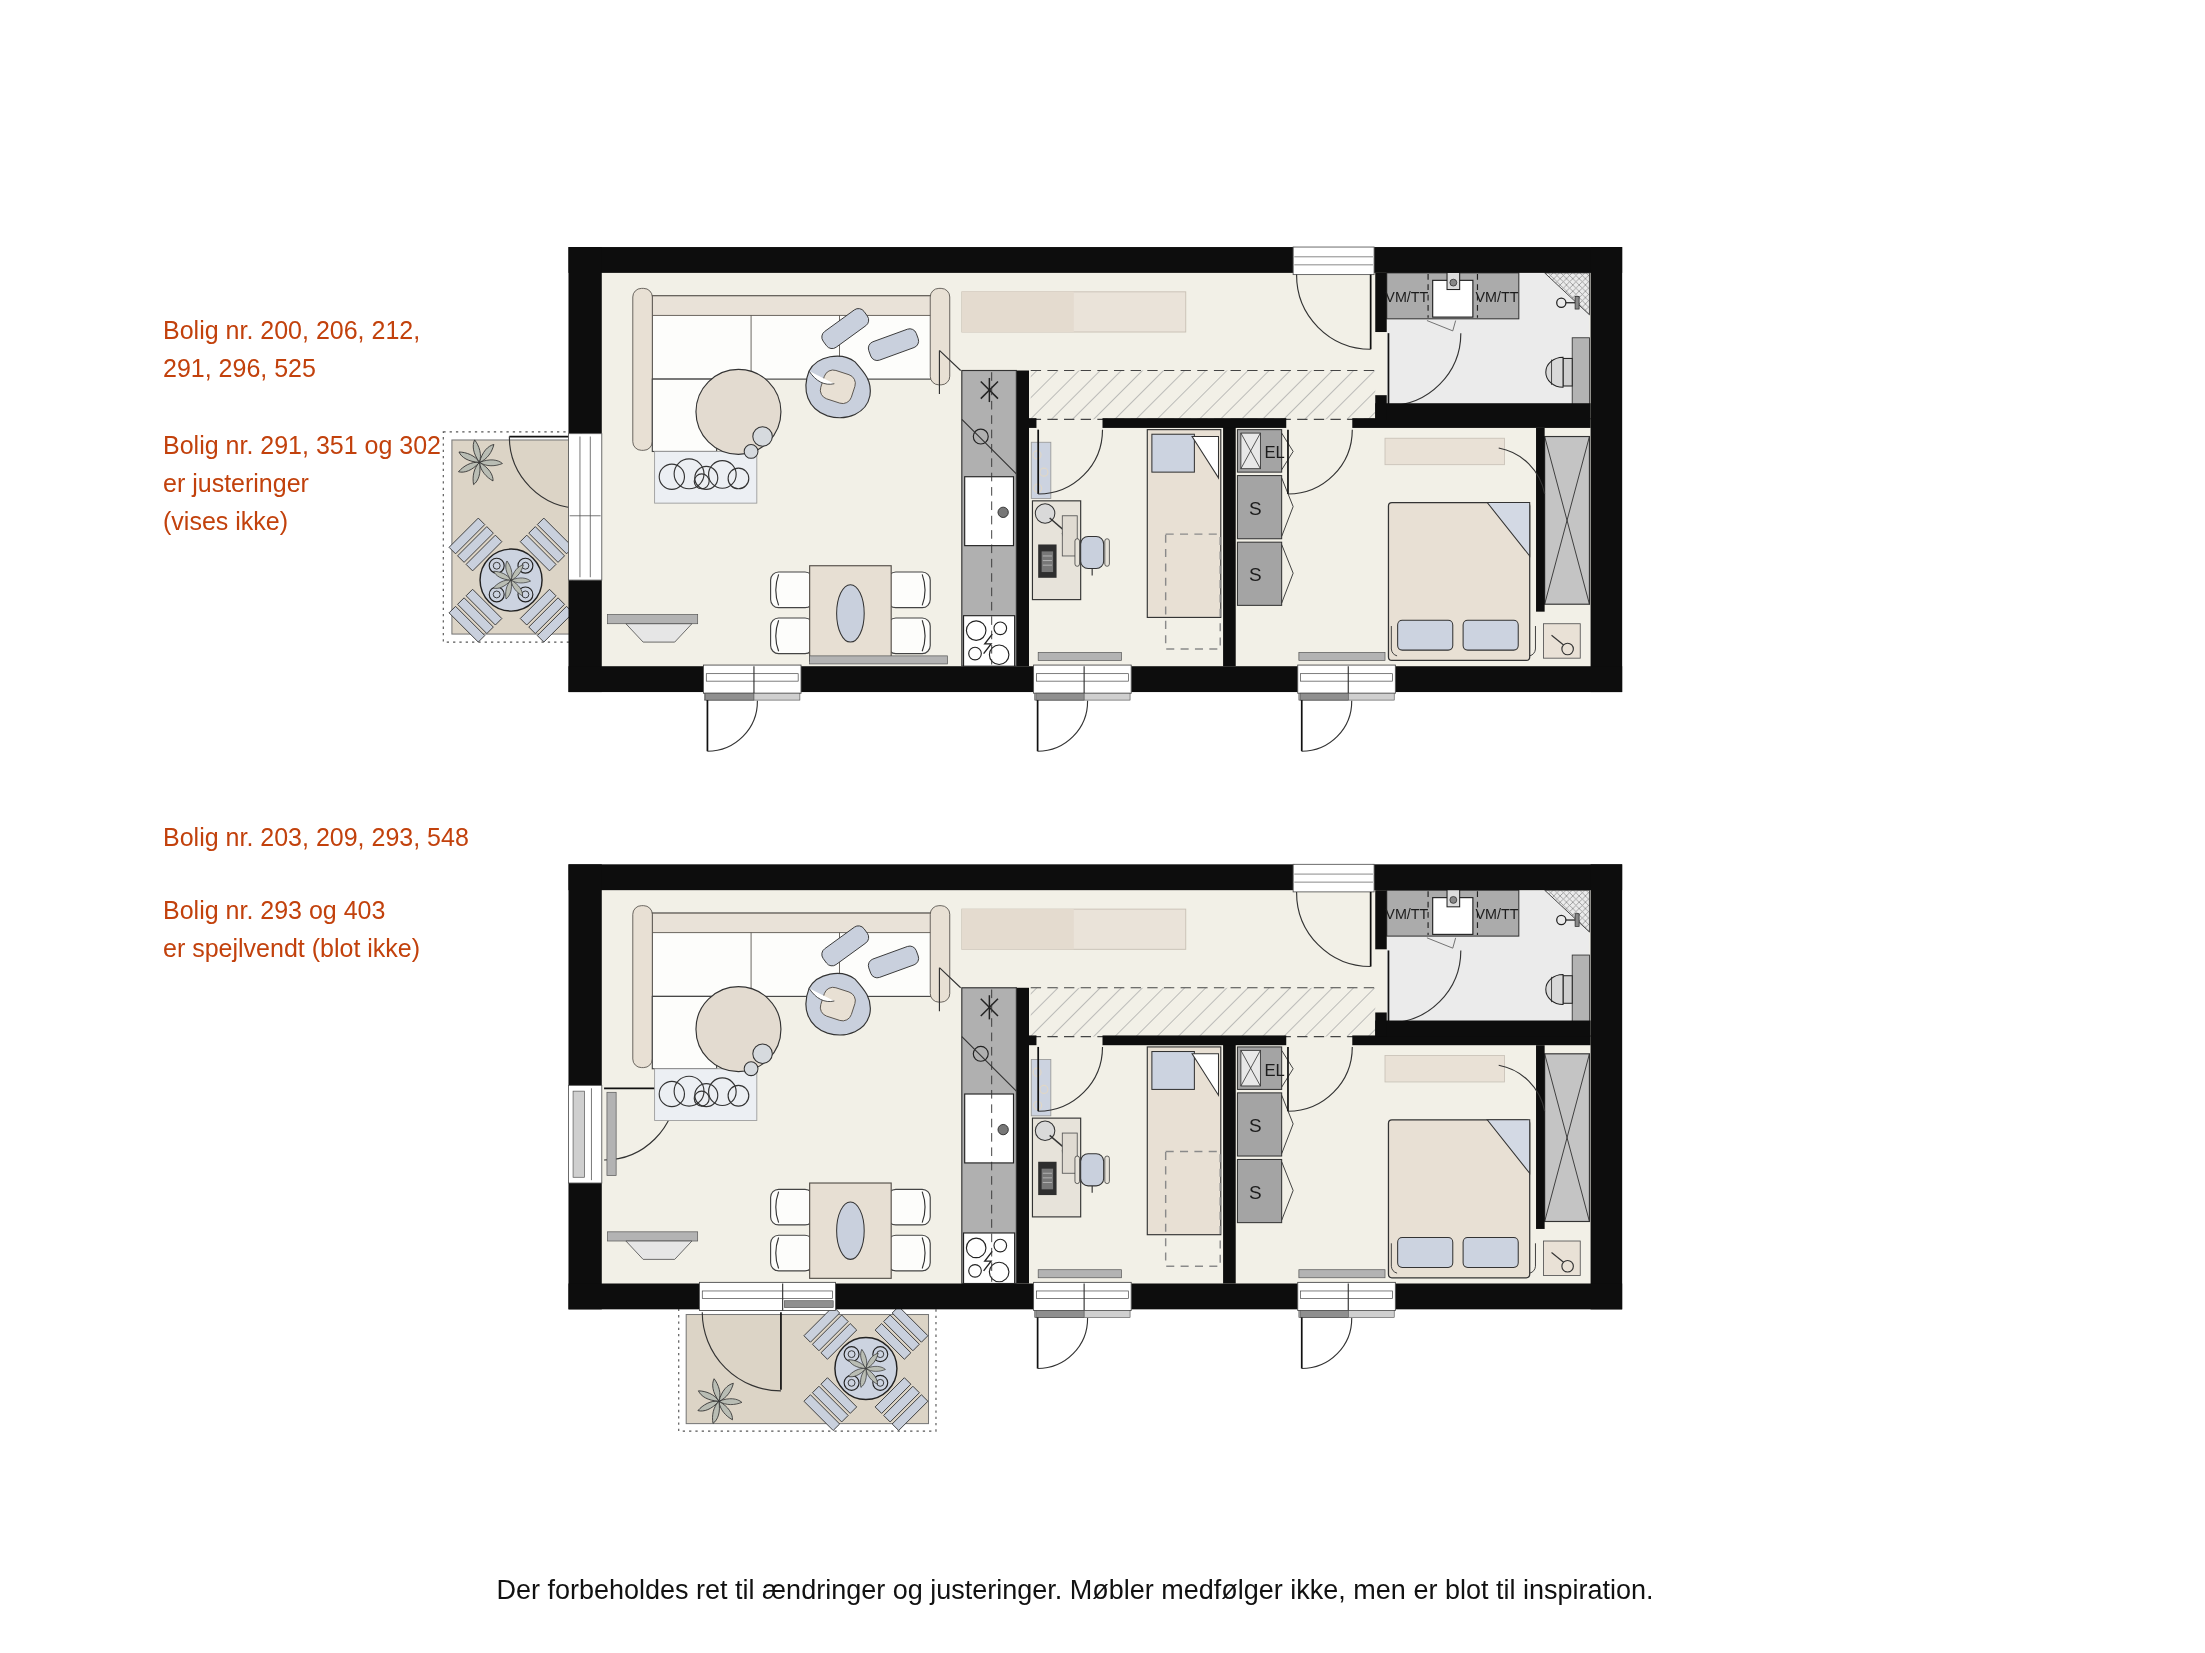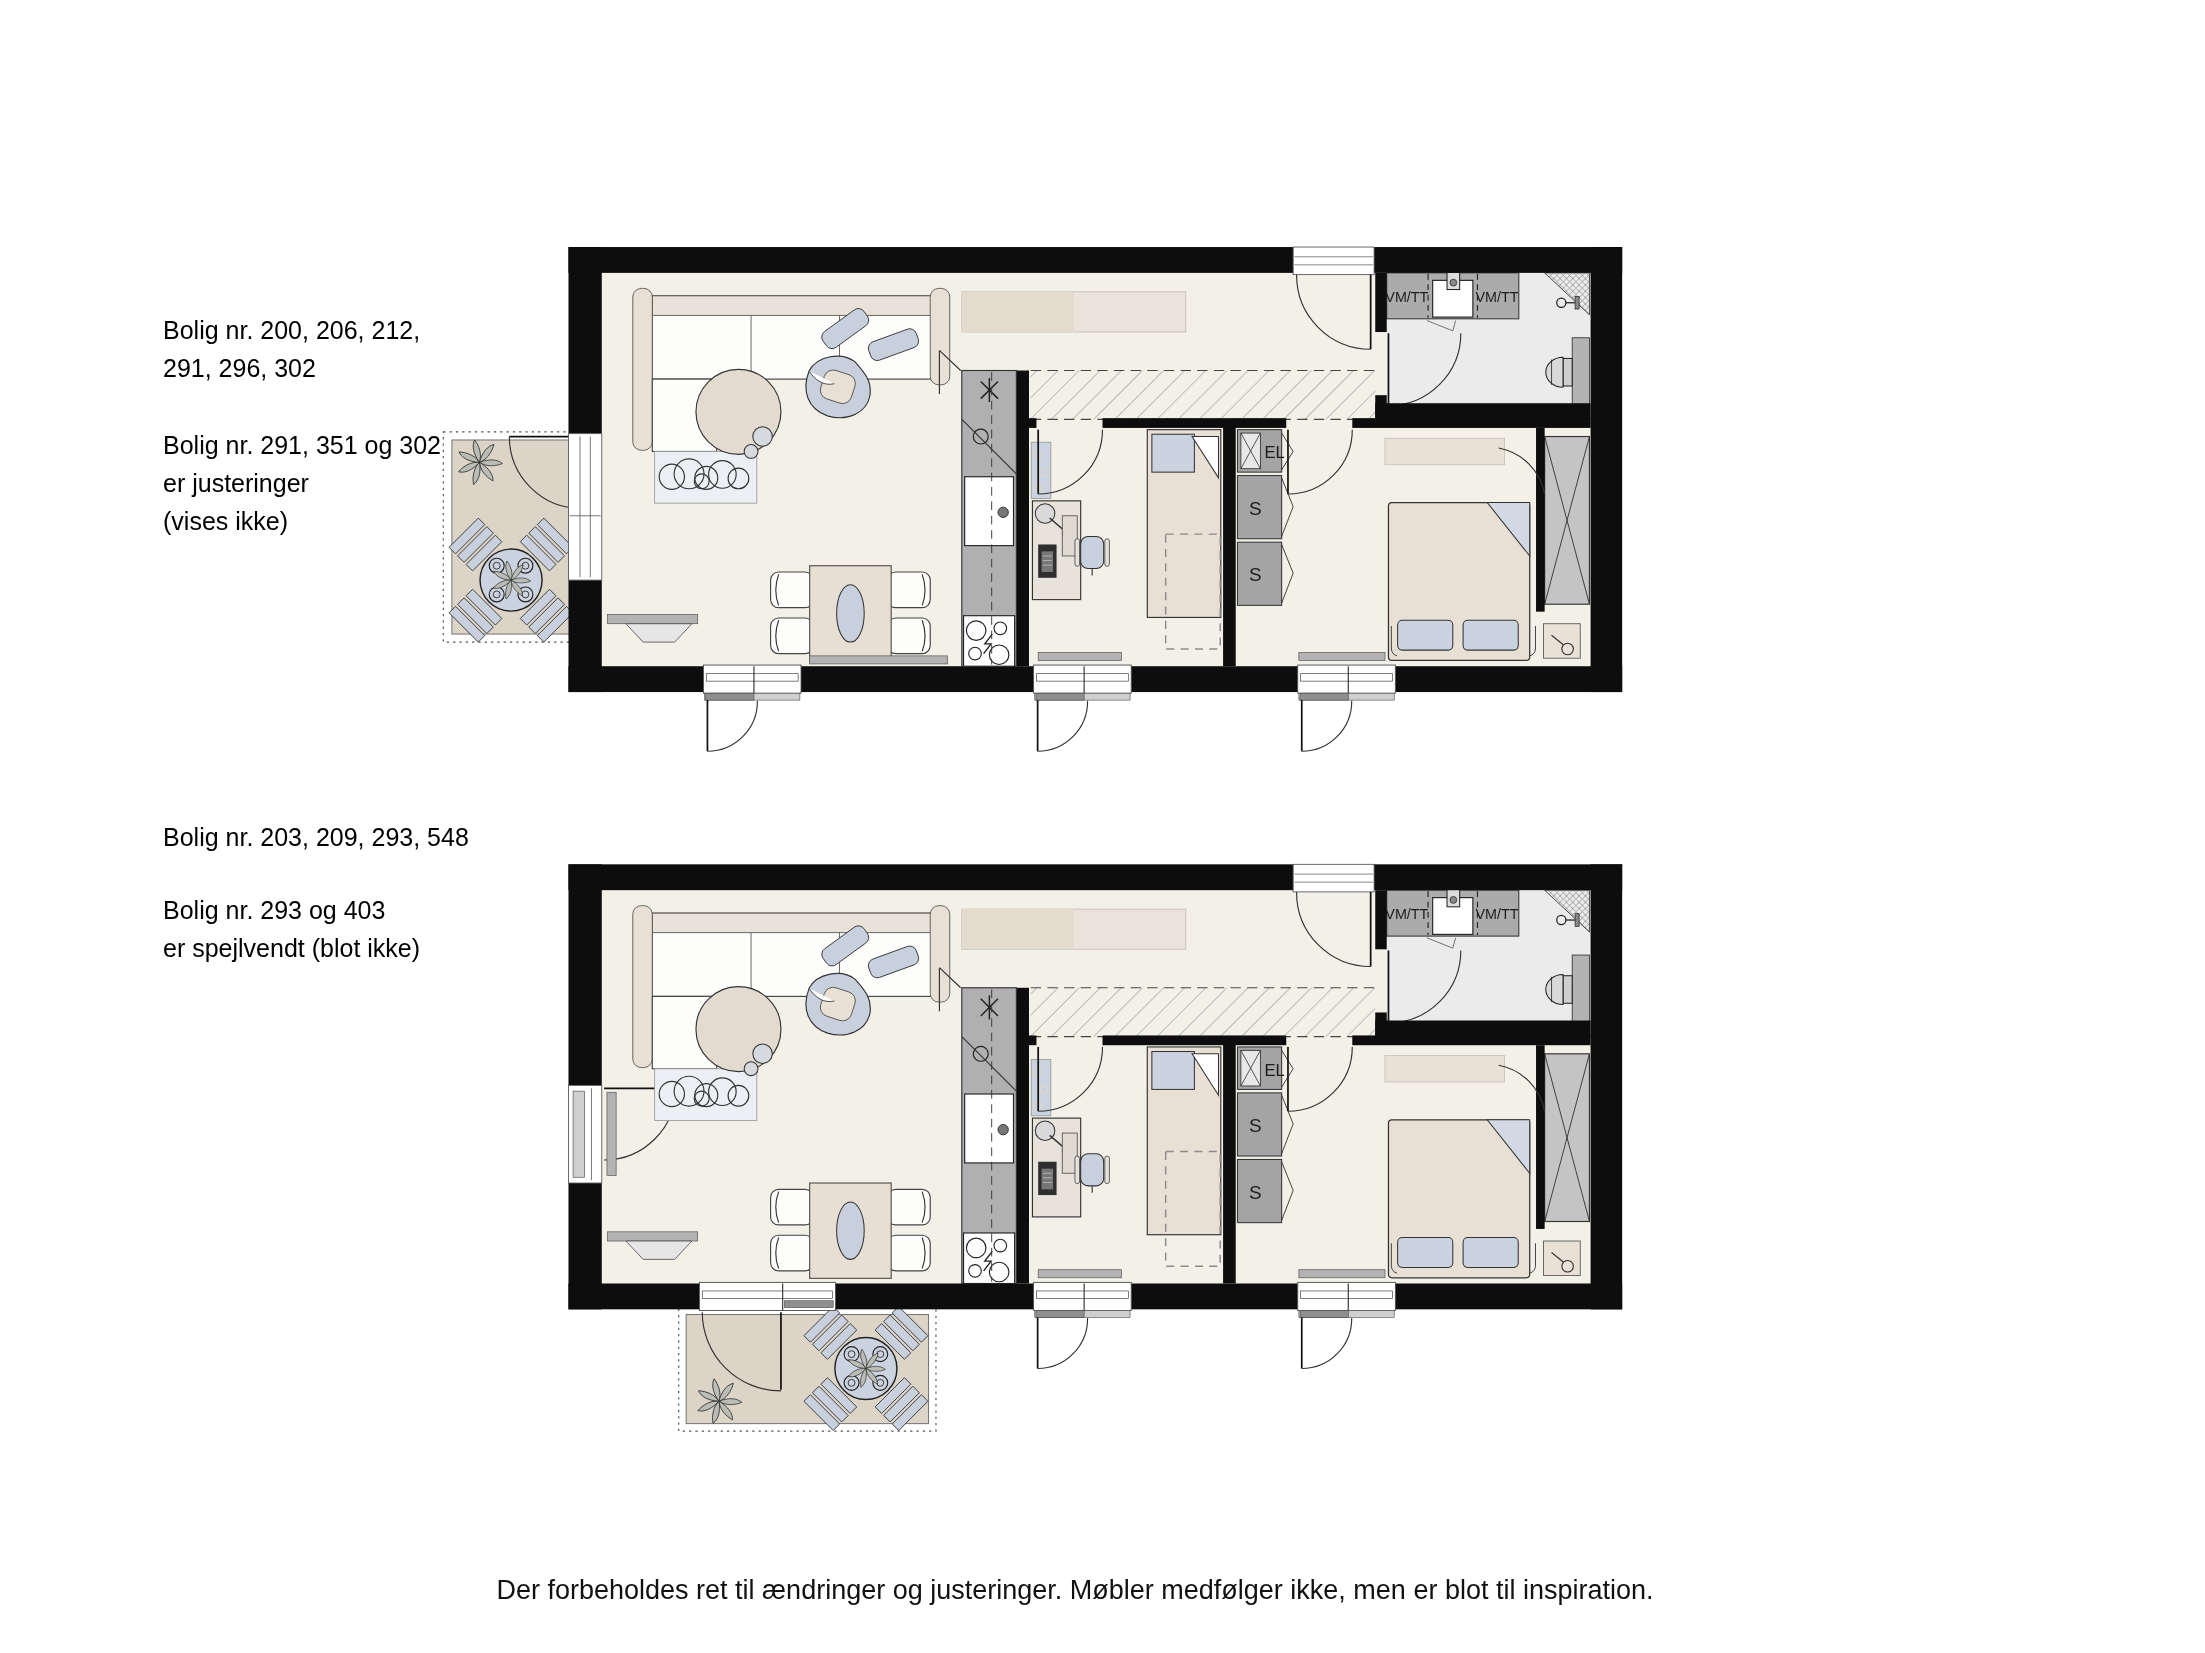--- a/index.html
+++ b/index.html
@@ -1,36 +1,36 @@
 <!DOCTYPE html>
 <html style="font-size:9.2px"><head>
 <meta charset="utf-8">
 <style>
   html,body{margin:0;padding:0;background:#fff;}
   body{width:2205px;height:1654px;position:relative;font-family:"Liberation Sans","DejaVu Sans",sans-serif;}
-  .note{position:absolute;left:163px;color:#000000;font-size:25px;line-height:38px;letter-spacing:0;}
+  .note{position:absolute;left:163px;color:#c2410c;font-size:25px;line-height:38px;letter-spacing:0;}
   #disclaimer{position:absolute;left:0;top:1575px;width:2150px;text-align:center;color:#111;font-size:27px;}
   svg{position:absolute;left:0;top:0;}
   .wall{fill:#0d0d0d;}
   .floor{fill:#f2f0e7;}
   .bathf{fill:#ebebeb;}
   .beige{fill:#e8e0d4;stroke:#55504a;stroke-width:1.5;}
   .blue{fill:#c9d0dd;stroke:#333;stroke-width:1.5;}
   .wht{fill:#fdfdfb;stroke:#444;stroke-width:2;}
   .ln{stroke:#333;fill:none;stroke-width:2;}
   .leaf{stroke:#111;stroke-width:3;fill:none;}
   .rad{fill:#b3b3b3;stroke:#555;stroke-width:1.2;}
   .lbl{font-family:"Liberation Sans",sans-serif;fill:#1c1c1c;}
 </style>
 </head>
 <body>
 
 <div class="note" style="top:311px">
   <div>Bolig nr. 200, 206, 212,</div>
-  <div>291, 296, 302</div>
+  <div>291, 296, 525</div>
 </div>
 <div class="note" style="top:426px">
   <div>Bolig nr. 291, 351 og 302</div>
   <div>er justeringer</div>
   <div>(vises ikke)</div>
 </div>
 <div class="note" style="top:818px">
   <div>Bolig nr. 203, 209, 293, 548</div>
 </div>
 <div class="note" style="top:891px">

